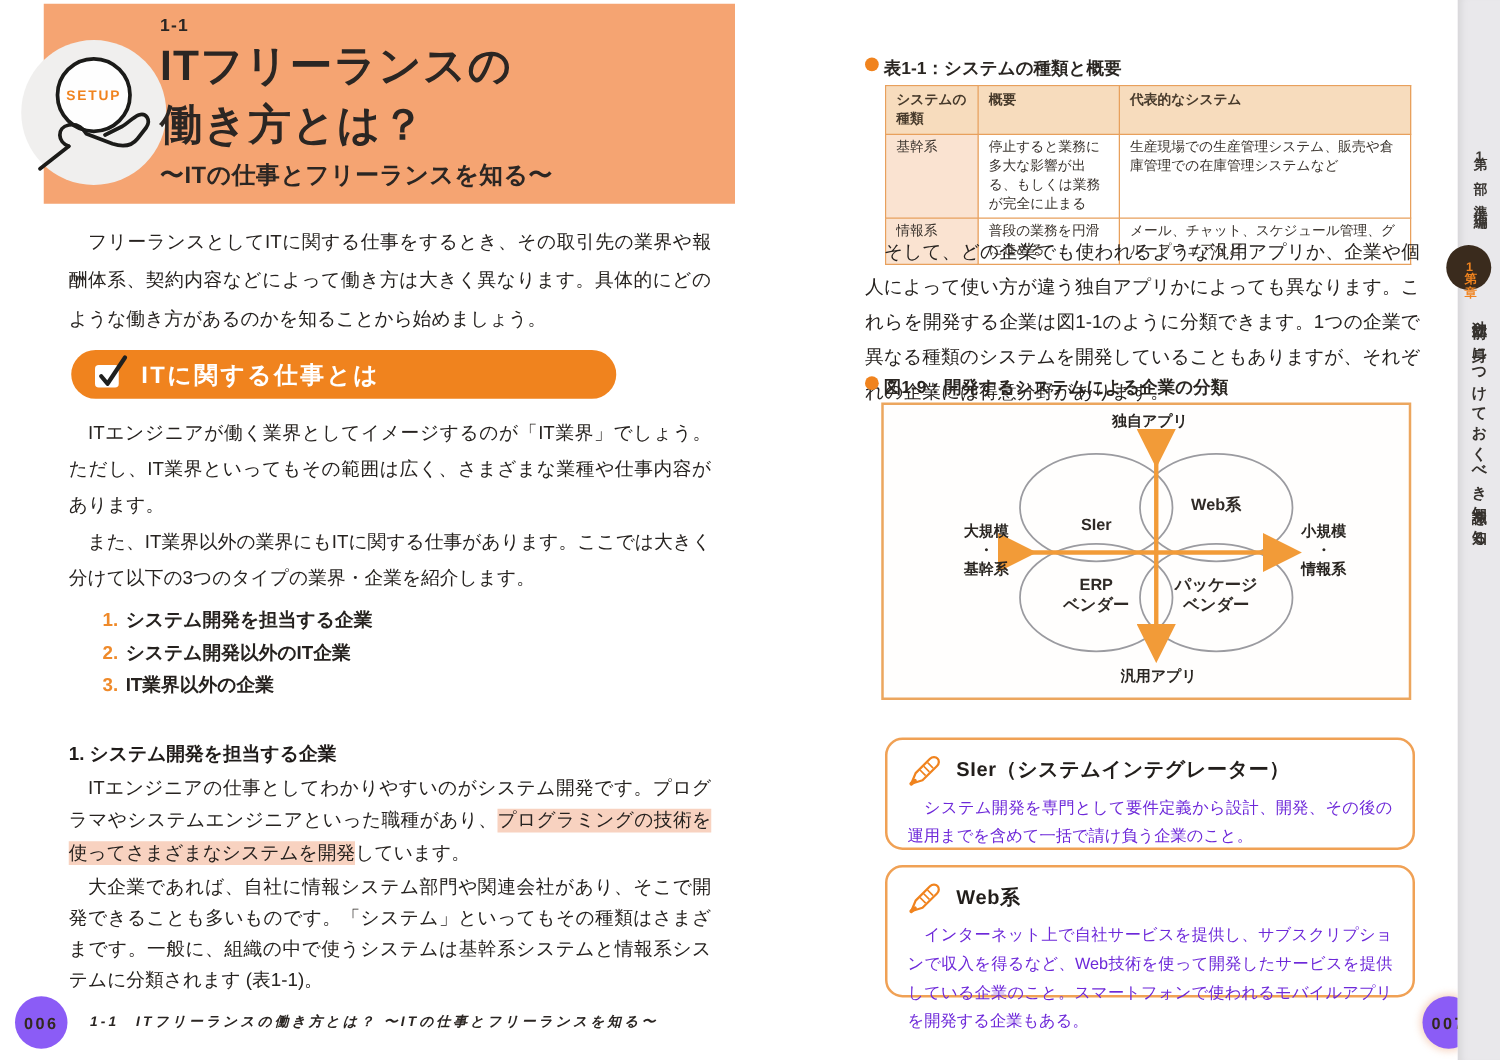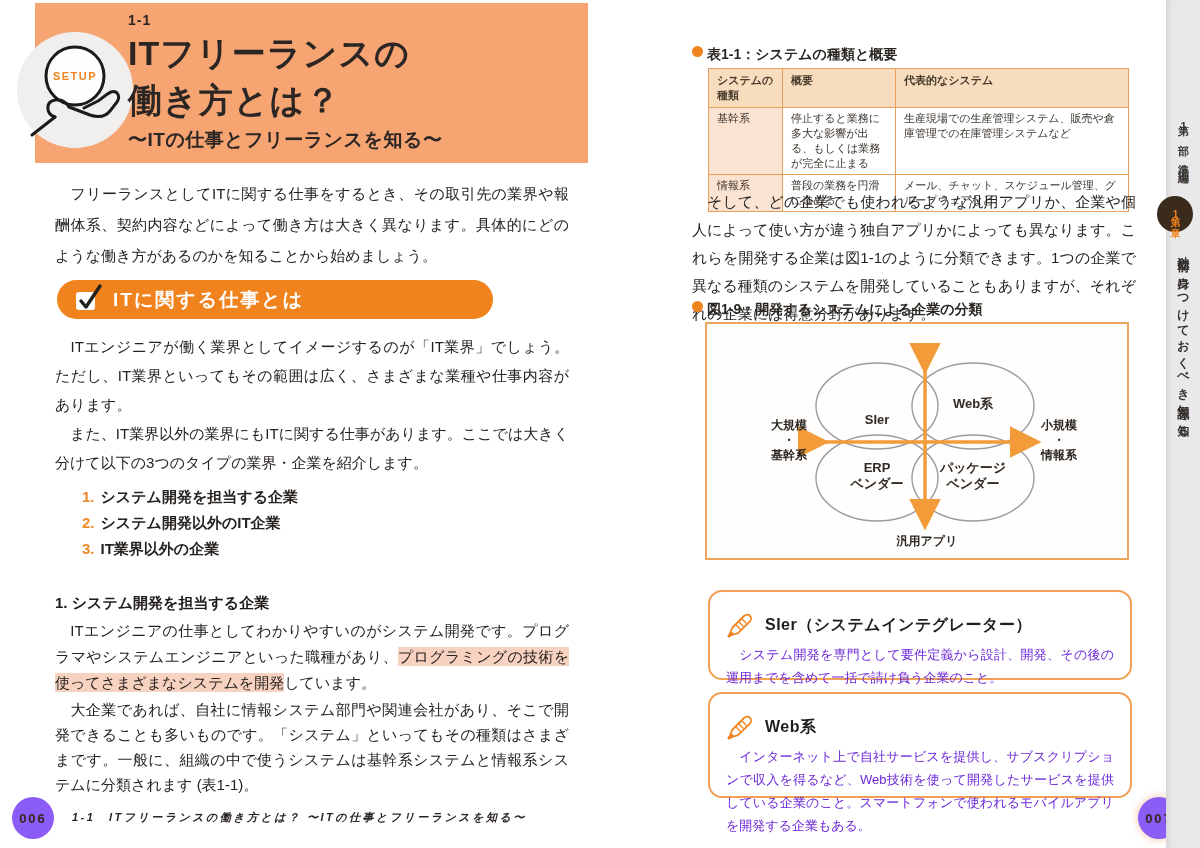--- a/index.html
+++ b/index.html
@@ -66,21 +66,21 @@
   .axis-top span{position:relative;left:3px;}
   .axis-bottom{left:0;top:209px;width:100%;text-align:center;}
   .axis-bottom span{position:relative;left:10px;}
   .axis-side{line-height:15px;text-align:center;width:60px;}
   .axis-left{left:52px;top:94px;}
   .axis-right{left:322px;top:94px;}
   .q-lab{position:absolute;font-size:13px;font-weight:bold;color:#2f2a26;text-align:center;
          line-height:16px;transform:translate(-50%,-50%);white-space:nowrap;}
 
   .callout{position:absolute;left:708px;width:424px;border:2px solid #f0a155;border-radius:14px;
-           background:#fff;box-sizing:border-box;padding:20px 16px 10px 16px;}
+           background:#fff;box-sizing:border-box;padding:11px 16px 10px 16px;}
   .co1{top:590px;height:90px;}
   .co2{top:692px;height:106px;}
   .co-head{display:flex;align-items:center;}
   .co-title{font-size:16px;font-weight:bold;color:#221e1b;margin-left:12px;letter-spacing:0.5px;}
   .co-body{font-size:13px;line-height:23px;text-align:justify;margin-top:4px;color:#6d28d9;}
 
   
   .sidebar{position:absolute;left:1166px;top:0;width:34px;height:848px;background:#e9e8eb;
            box-shadow:inset 7px 0 7px -5px rgba(0,0,0,0.10);}
   .v-text{writing-mode:vertical-rl;text-orientation:upright;}
@@ -192,20 +192,21 @@
           <path d="M0,0 L9,4.5 L0,9 Z" fill="#f29b38"></path>
         </marker>
       </defs>
       <ellipse cx="170" cy="82" rx="61" ry="43" fill="none" stroke="#9b9ba0" stroke-width="1.4"></ellipse>
       <ellipse cx="266" cy="82" rx="61" ry="43" fill="none" stroke="#9b9ba0" stroke-width="1.4"></ellipse>
       <ellipse cx="170" cy="154" rx="61" ry="43" fill="none" stroke="#9b9ba0" stroke-width="1.4"></ellipse>
       <ellipse cx="266" cy="154" rx="61" ry="43" fill="none" stroke="#9b9ba0" stroke-width="1.4"></ellipse>
       <line x1="218" y1="40" x2="218" y2="196" stroke="#f29b38" stroke-width="3.5" marker-start="url(#ah)" marker-end="url(#ah)"></line>
       <line x1="112" y1="118" x2="324" y2="118" stroke="#f29b38" stroke-width="3.5" marker-start="url(#ah)" marker-end="url(#ah)"></line>
     </svg>
+    <div class="axis-lab axis-top"><span>独自アプリ</span></div>
     <div class="axis-lab axis-bottom"><span>汎用アプリ</span></div>
     <div class="axis-lab axis-side axis-left">
       <div>大規模</div>
       <div>・</div>
       <div>基幹系</div>
     </div>
     <div class="axis-lab axis-side axis-right">
       <div>小規模</div>
       <div>・</div>
       <div>情報系</div>

